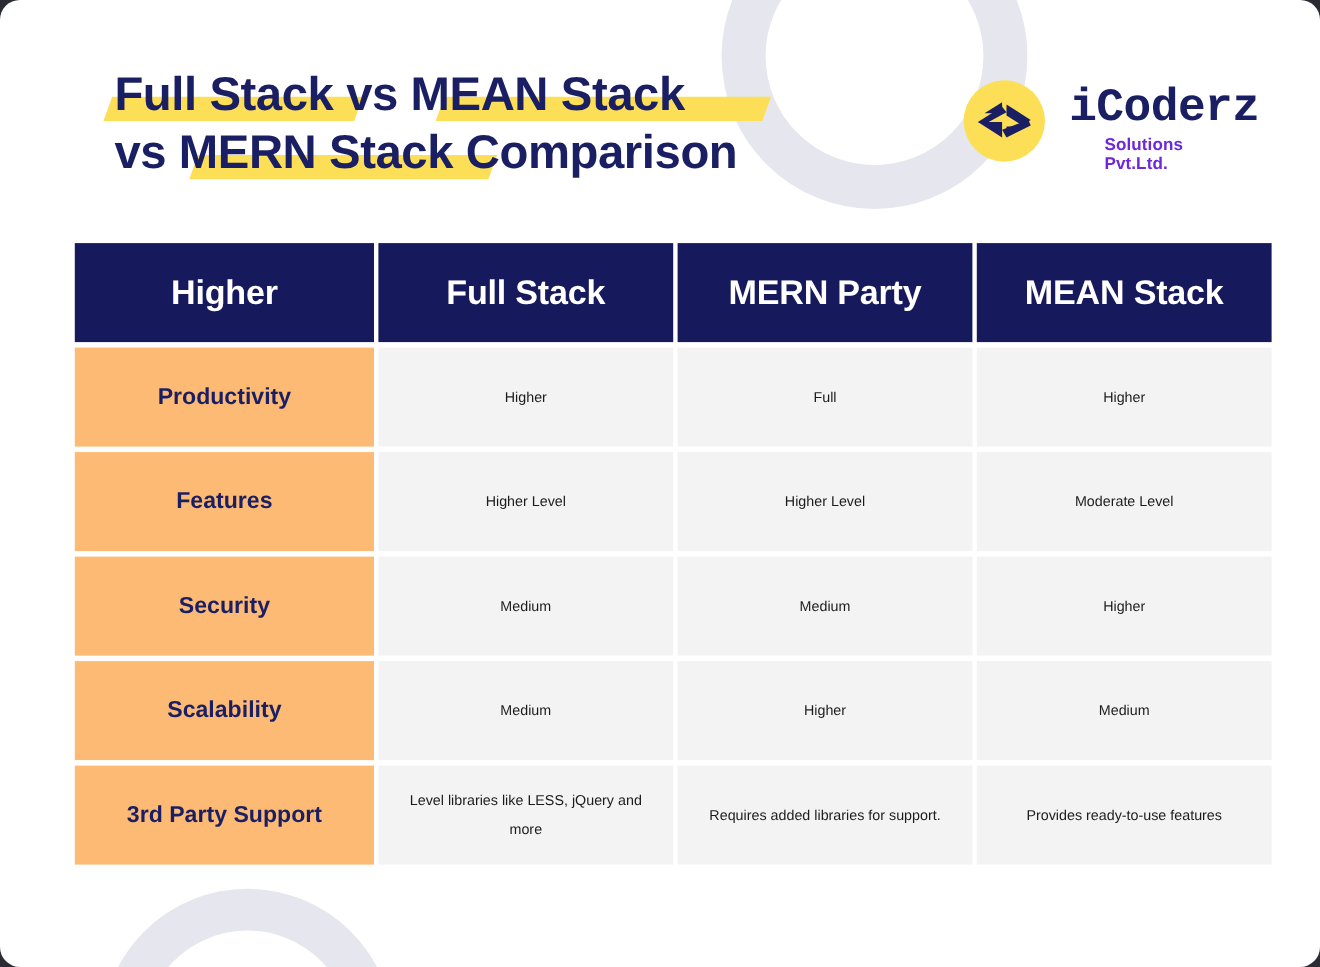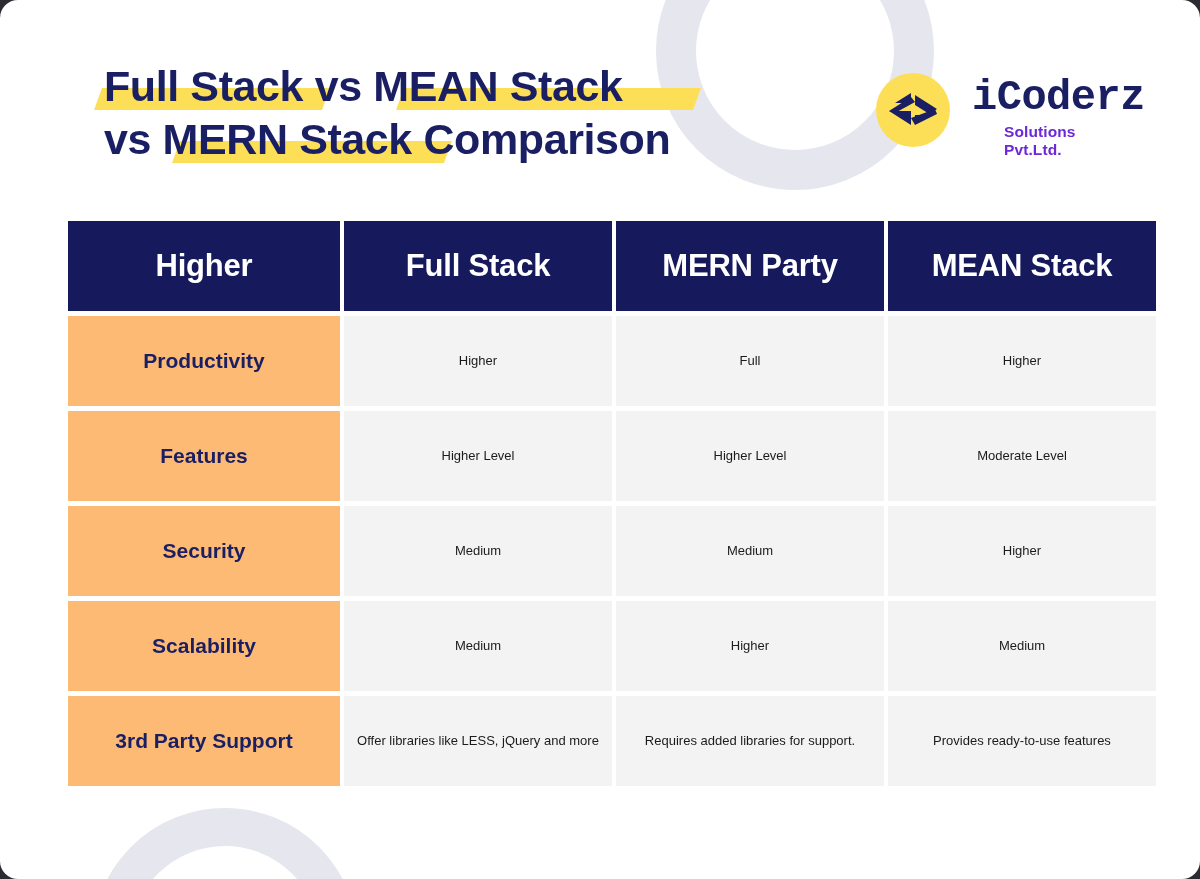--- a/index.html
+++ b/index.html
@@ -245,19 +245,19 @@
 
     <div class="trow body-row">
       <div class="cell col-0">Scalability</div>
       <div class="cell col-d">Medium</div>
       <div class="cell col-d">Higher</div>
       <div class="cell col-d">Medium</div>
     </div>
 
     <div class="trow body-row">
       <div class="cell col-0">3rd Party Support</div>
-      <div class="cell col-d">Offer libraries like LESS, jQuery and more</div>
+      <div class="cell col-d">Level libraries like LESS, jQuery and more</div>
       <div class="cell col-d">Requires added libraries for support.</div>
       <div class="cell col-d">Provides ready-to-use features</div>
     </div>
 
   </div>
 </div>
 
 </body></html>

